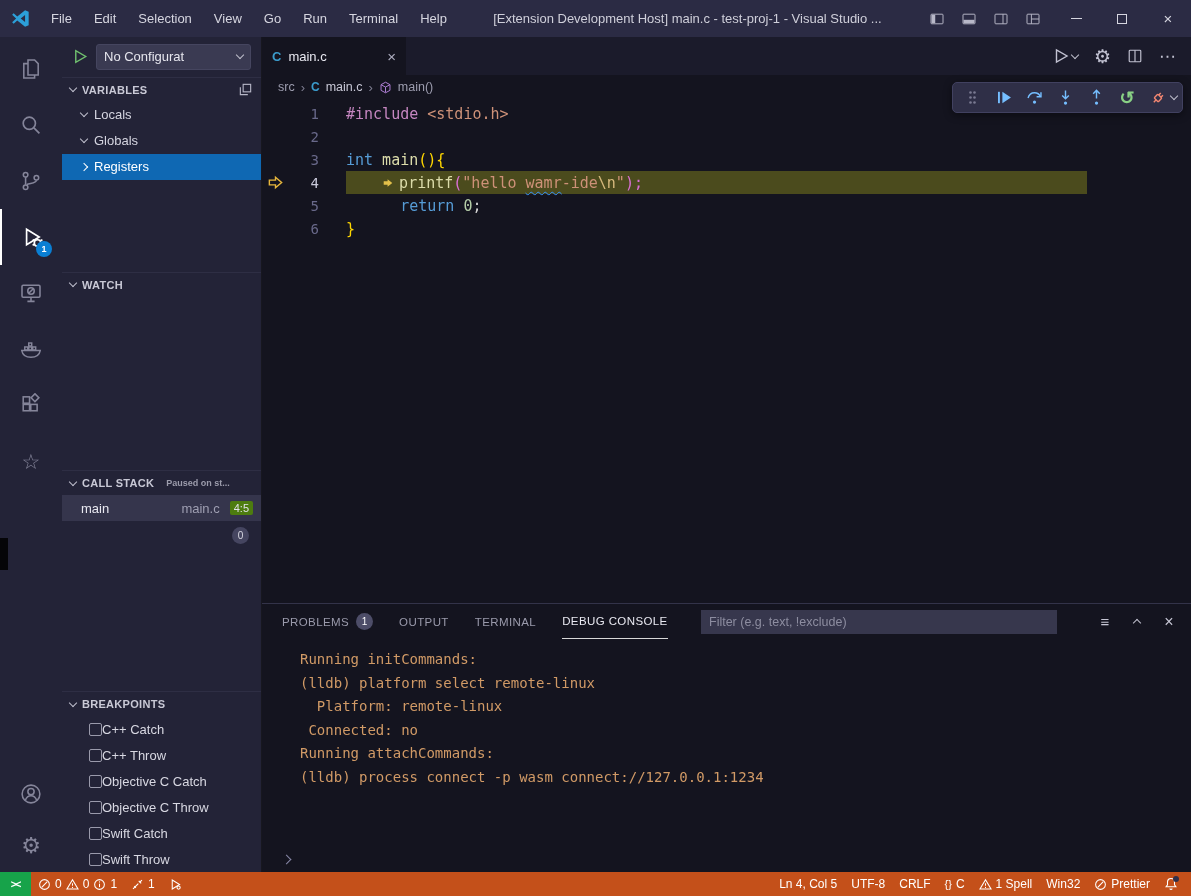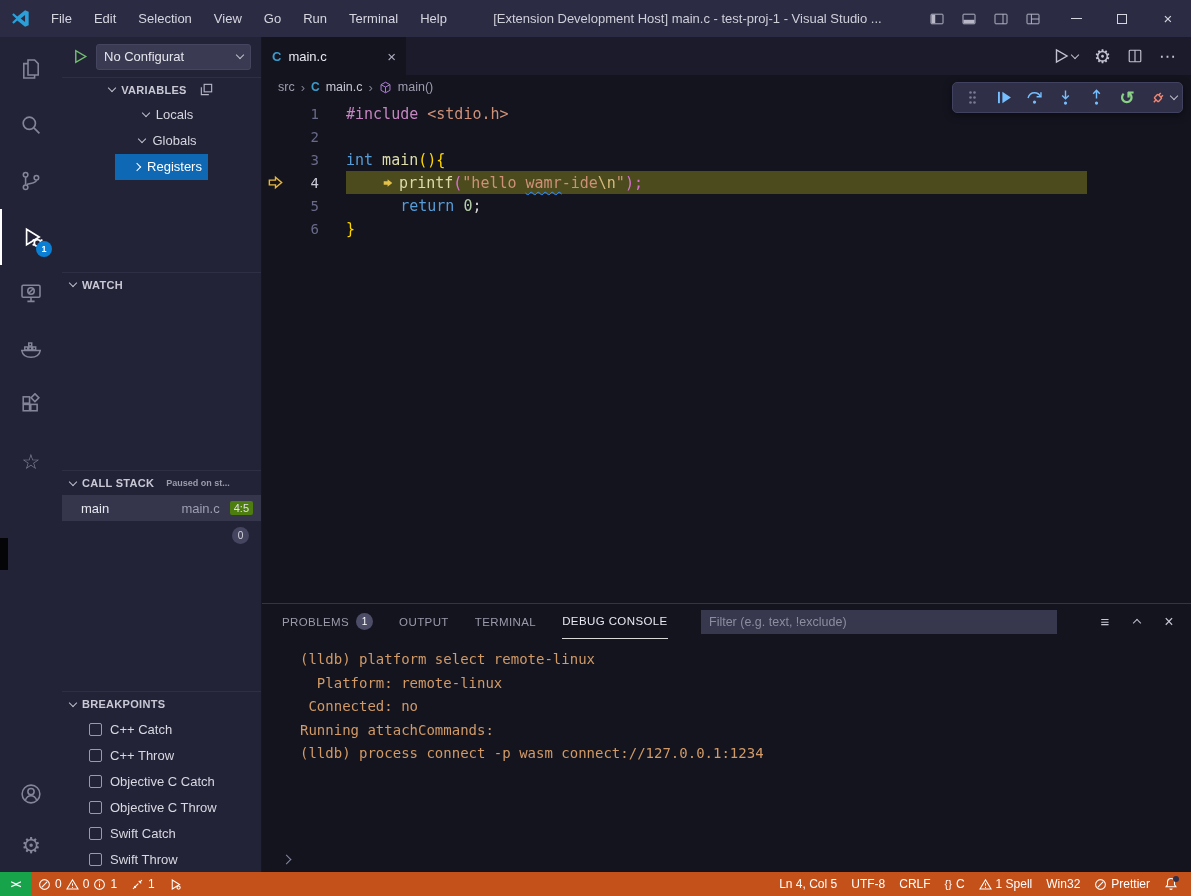--- a/index.html
+++ b/index.html
@@ -42,31 +42,31 @@
   .chev.down { transform:rotate(45deg); margin-top:-3px; }
   .chev.right { transform:rotate(-45deg); }
   .section { border-top:1px solid #2e2e44; display:flex; flex-direction:column; }
   .sec-head { height:24px; display:flex; align-items:center; gap:6px; padding:0 8px; cursor:pointer; }
   .sec-title { font-size:11px; font-weight:bold; color:#c9c9d6; letter-spacing:.3px; }
   .sec-status { font-size:9px; font-weight:bold; color:#9c9cac; margin-left:6px; }
   .sec-spacer { flex:1; }
   .tree-row { height:26px; display:flex; align-items:center; gap:7px; padding:0 6px 0 19px; color:#d5d5e0; cursor:pointer; }
   .tree-row.selected { background:#0f68b3; color:#fff; }
   .tree-row.selected .chev { border-color:#fff; }
-  .sec-variables { height:196px;align-items:center; }
+  .sec-variables { height:196px; }
   .sec-watch { height:200px; }
   .sec-callstack { height:222px; }
   .sec-breakpoints { flex:1; }
   .frame-row { height:26px; display:flex; align-items:center; background:#35354c; padding:0 8px 0 19px; cursor:pointer; }
   .frame-name { color:#e8e8f0; flex:1; }
   .frame-file { color:#9f9fb2; margin-right:10px; }
   .frame-pos { background:#4d7c0f; color:#e2e2ea; font-size:11px; border-radius:2px; padding:1px 4px; }
   .zero-row { height:28px; display:flex; align-items:center; justify-content:flex-end; padding-right:12px; }
   .round-badge { width:17px; height:17px; border-radius:50%; background:#454560; color:#d8d8e2; font-size:10px; display:flex; align-items:center; justify-content:center; }
-  .bp-row { height:26px; display:flex; align-items:center; gap:8px; padding-left:27px; color:#d8d8e2; cursor:pointer; }
+  .bp-row { height:26px; display:flex; align-items:center; padding-left:27px; color:#d8d8e2; cursor:pointer; }
   .checkbox { width:13px; height:13px; border:1px solid #9a9aab; border-radius:2px; background:transparent; }
 
   
   .editorcol { flex:1; display:flex; flex-direction:column; min-width:0; background:#14141f; position:relative; }
   .tabbar { height:38px; background:#1b1b2b; display:flex; align-items:stretch; flex:0 0 38px; }
   .tab { width:144px; background:#14141f; display:flex; align-items:center; gap:7px; padding:0 10px; cursor:pointer; }
   .tab .ficon { color:#3b9ccc; font-weight:bold; font-size:13px; }
   .tab .tname { color:#e8e8f0; font-size:13px; flex:1; }
   .tab .tclose { color:#aeaec0; font-size:15px; }
   .tabbar-rest { flex:1; }
@@ -515,21 +515,21 @@
             </span>
           <input class="panel-filter" placeholder="Filter (e.g. text, !exclude)" style="">
           <div class="panel-icons">
             <span class="pi pi-lines">≡</span>
             <span class="pi">
                 <span class="chev" style="transform:rotate(-135deg);margin-top:3px"></span>
               </span>
             <span class="pi pi-close">×</span>
           </div>
         </div>
-        <div class="console"><div>(lldb) platform select remote-linux</div><div>  Platform: remote-linux</div><div> Connected: no</div><div>Running attachCommands:</div><div>(lldb) process connect -p wasm connect://127.0.0.1:1234</div></div>
+        <div class="console"><div>Running initCommands:</div><div>(lldb) platform select remote-linux</div><div>  Platform: remote-linux</div><div> Connected: no</div><div>Running attachCommands:</div><div>(lldb) process connect -p wasm connect://127.0.0.1:1234</div></div>
         <div class="console-input">
           <span class="chev right" style="border-color:#8888a8;width:7px;height:7px"></span>
         </div>
       </div>
 
     </div>
   </div>
 
   <div class="statusbar">
     <span class="sb-remote">&gt;&lt;</span>

